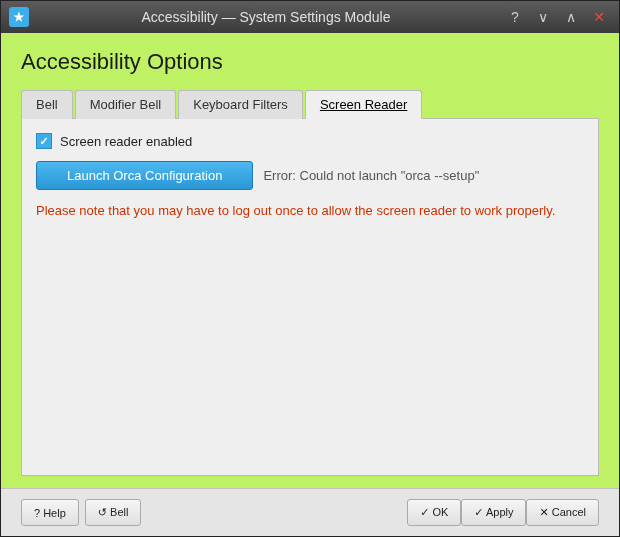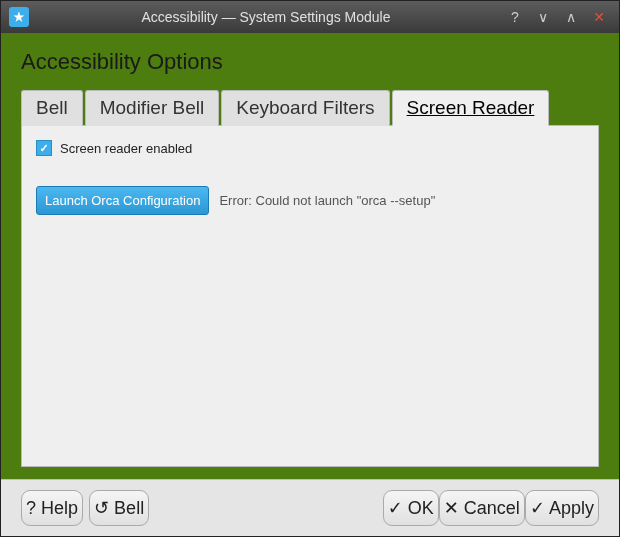--- a/index.html
+++ b/index.html
@@ -66,40 +66,40 @@
       align-items: center;
       justify-content: center;
       border-radius: 3px;
     }
     .titlebar-btn.close { color: #e74c3c; }
     .content-area {
       flex: 1;
       display: flex;
       flex-direction: column;
       padding: 16px 20px 12px 20px;
-      background: #4d7c0f;
+      background: #bef264;
     }
     .page-title {
       font-size: 22px;
       font-weight: normal;
       color: #1a1a1a;
       margin-bottom: 14px;
     }
     .tabs-bar {
       display: flex;
       border-bottom: 1px solid #bbb;
       margin-bottom: 0;
     }
     .tab {
       padding: 6px 14px;
       border: 1px solid #bbb;
       border-bottom: none;
       background: #e0e0e0;
       cursor: pointer;
-      font-size: 19px;
+      font-size: 13px;
       color: #333;
       margin-right: 2px;
       border-radius: 3px 3px 0 0;
       position: relative;
       bottom: -1px;
     }
     .tab.active {
       background: #efefef;
       border-bottom: 1px solid #efefef;
       color: #000;
@@ -108,21 +108,20 @@
       text-decoration: underline;
     }
     .tab-panel {
       border: 1px solid #bbb;
       border-top: none;
       background: #efefef;
       flex: 1;
       padding: 14px;
       display: flex;
       flex-direction: column;
-      gap: 18px;
     }
     .checkbox-row {
       display: flex;
       align-items: center;
       gap: 8px;
       margin-bottom: 12px;
     }
     .checkbox-box {
       width: 16px;
       height: 16px;
@@ -146,21 +145,21 @@
     .launch-row {
       display: flex;
       align-items: center;
       gap: 10px;
       margin-bottom: 12px;
     }
     .launch-btn {
       background: linear-gradient(to bottom, #4db8f0, #2a97d5);
       border: 1px solid #1a7ab5;
       color: white;
-      padding: 6px 8px;
+      padding: 6px 30px;
       border-radius: 3px;
       cursor: pointer;
       font-size: 13px;
       white-space: nowrap;
     }
     .error-text {
       color: #555;
       font-size: 13px;
     }
     .note-text {
@@ -178,26 +177,26 @@
     }
     .footer-left {
       display: flex;
       gap: 6px;
     }
     .footer-right {
       display: flex;
       margin-left: auto;
     }
     .footer-btn {
-      padding: 6px 4px;
+      padding: 6px 12px;
       border: 1px solid #aaa;
       background: linear-gradient(to bottom, #f5f5f5, #e0e0e0);
-      border-radius: 9px;
-      cursor: pointer;
-      font-size: 18px;
+      border-radius: 3px;
+      cursor: pointer;
+      font-size: 11px;
       color: #222;
       display: flex;
       align-items: center;
       gap: 5px;
     }
     .footer-btn.apply-btn {
       
     }
   </style>
 </head>
@@ -230,27 +229,28 @@
 
     <div class="tab-panel">
       <div class="checkbox-row">
         <div class="checkbox-box"></div>
         <span class="checkbox-label">Screen reader enabled</span>
       </div>
       <div class="launch-row">
         <button class="launch-btn">Launch Orca Configuration</button>
         <span class="error-text">Error: Could not launch "orca --setup"</span>
       </div>
+      <div class="note-text">Please note that you may have to log out once to allow the screen reader to work properly.</div>
     </div>
   </div>
 
   <div class="footer">
     <div class="footer-left">
       <button class="footer-btn">? Help</button>
       <button class="footer-btn">↺ Bell</button>
     </div>
     <div class="footer-right">
       <button class="footer-btn">✓ OK</button>
+      <button class="footer-btn apply-btn">✓ Apply</button>
       <button class="footer-btn">✕ Cancel</button>
-      <button class="footer-btn apply-btn">✓ Apply</button>
     </div>
   </div>
 </div>
 
 </body></html>

